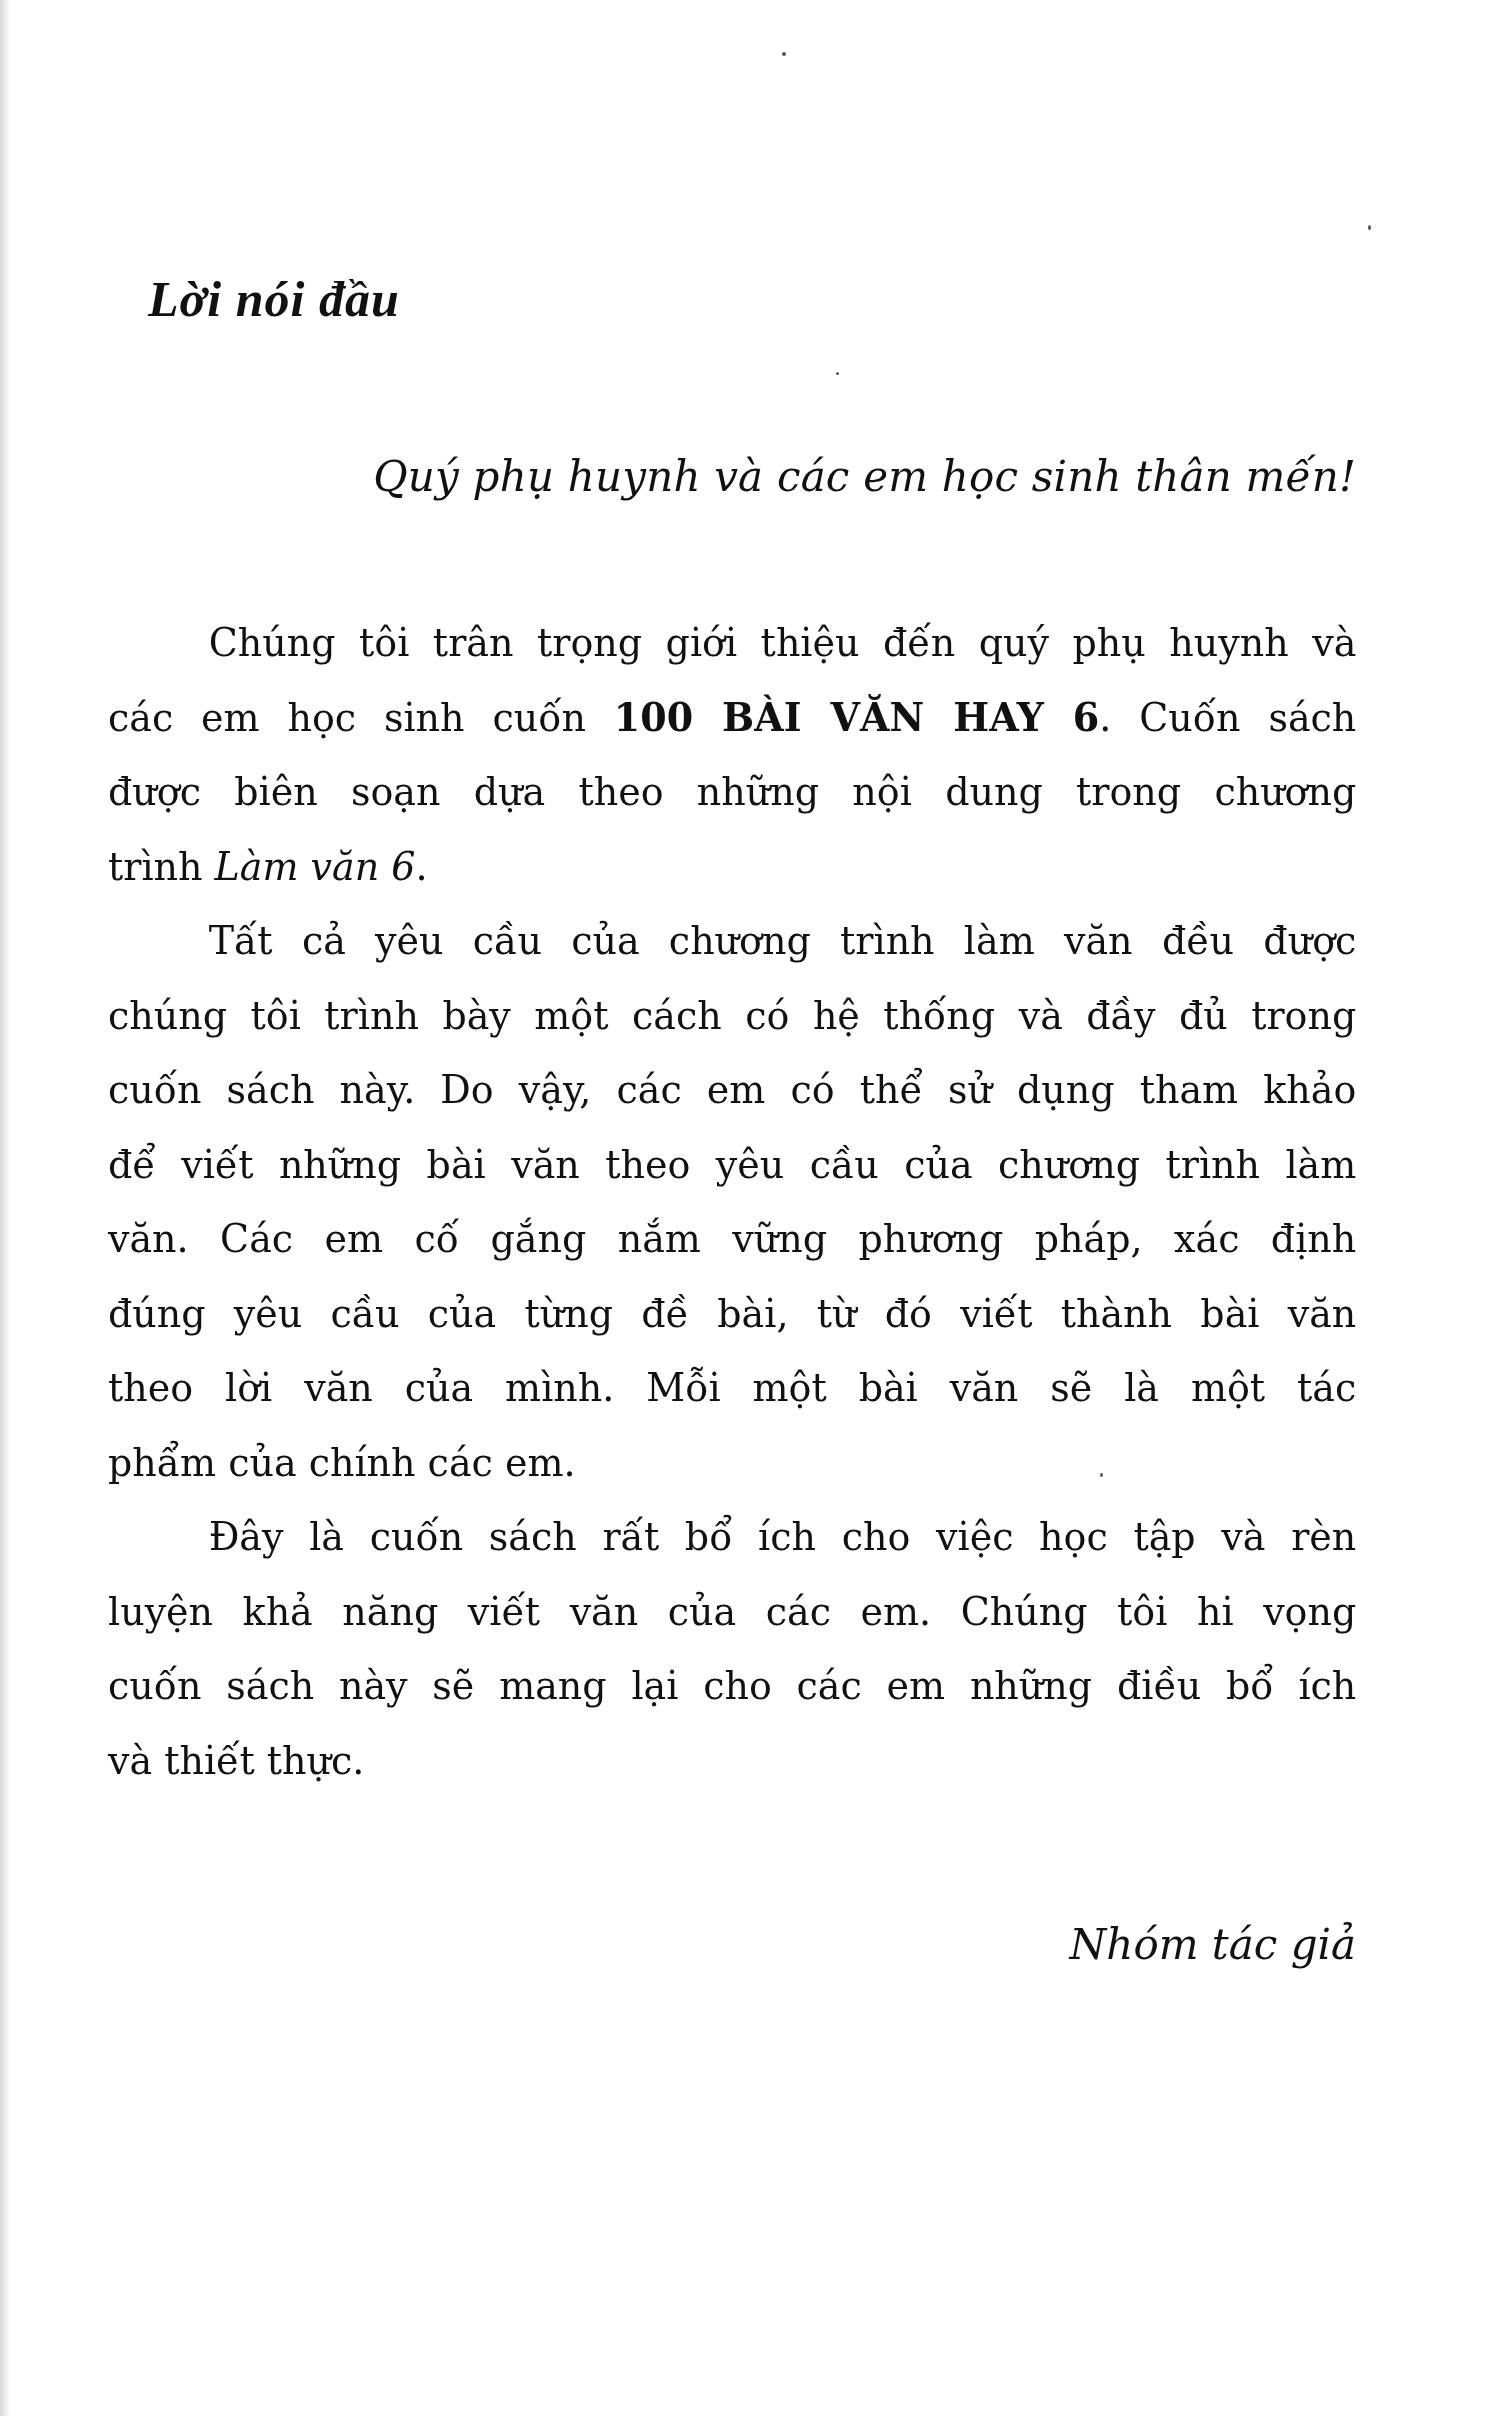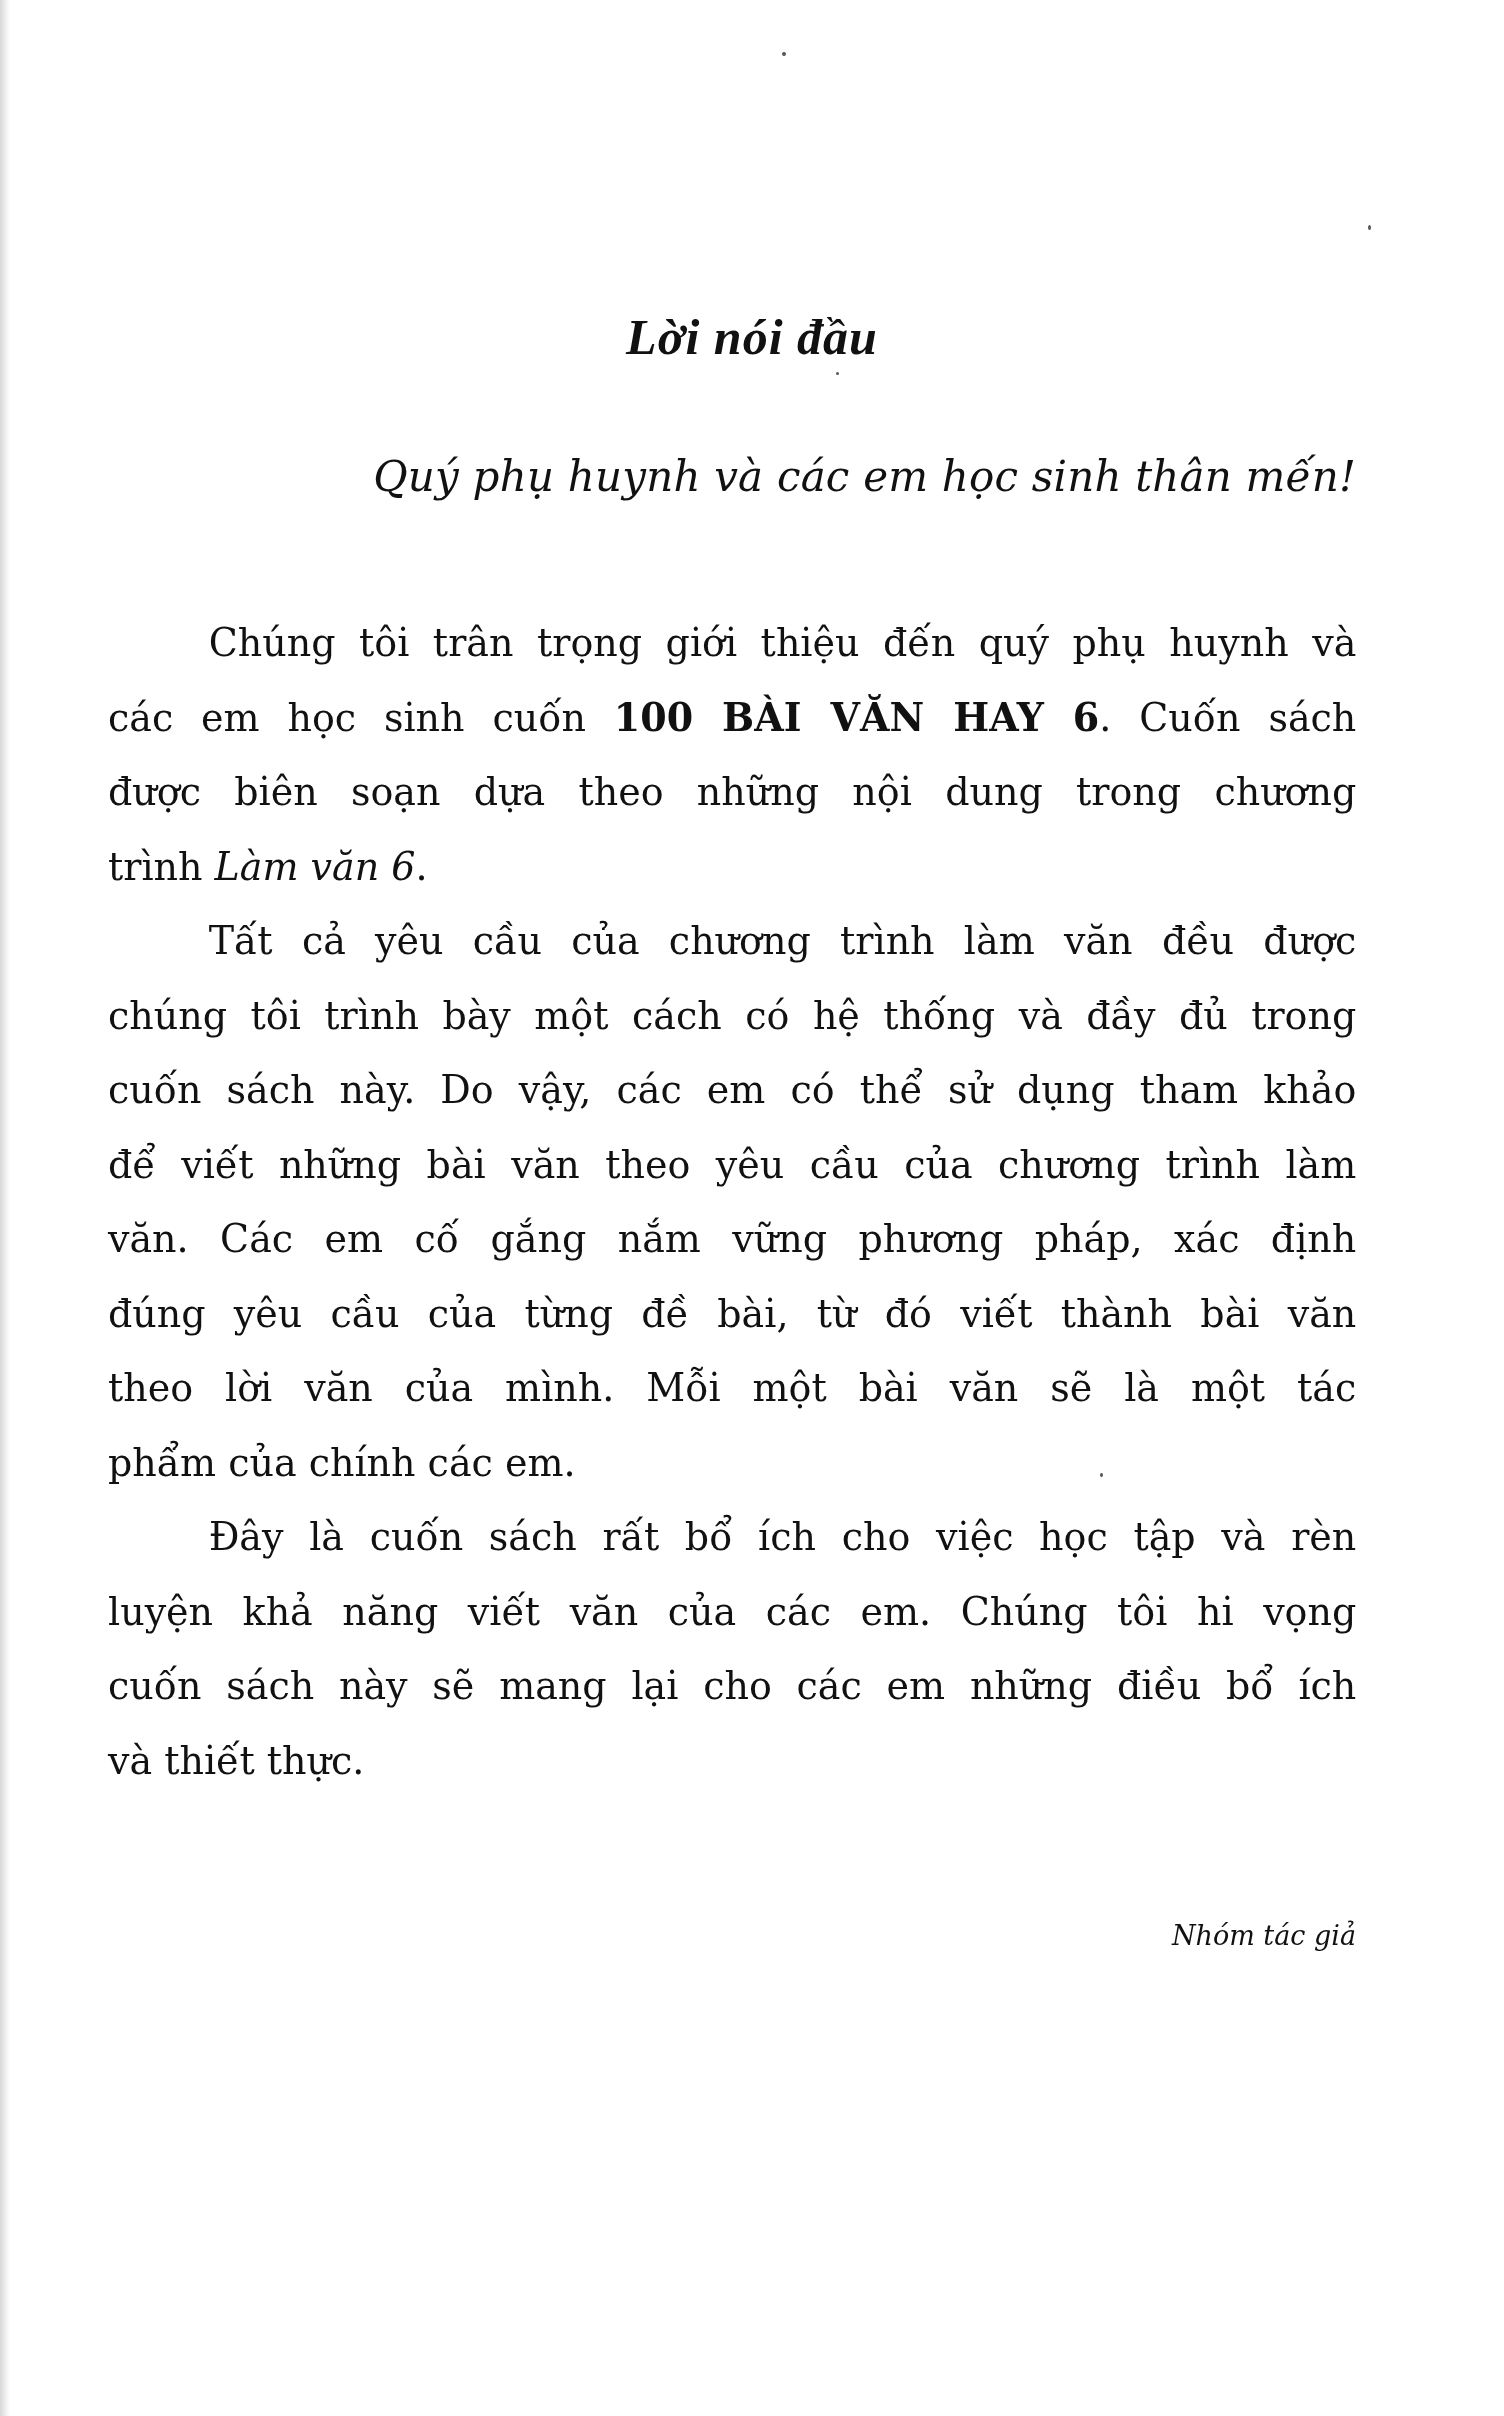--- a/index.html
+++ b/index.html
@@ -4,42 +4,42 @@
 <style>
   html, body { margin:0; padding:0; }
   body {
     width:1504px; height:2416px; background:#ffffff; position:relative; overflow:hidden;
     font-family:"DejaVu Serif","Liberation Serif",serif; color:#111;
   }
   .edge { position:absolute; left:0; top:0; width:10px; height:2416px;
           background:linear-gradient(to right,#d8d8d8,#f4f4f4 70%,#fff); }
   .page { position:absolute; left:108px; top:0; width:1248px; }
   .title {
-    position:absolute; left:0; width:1248px; top:270px; text-align:center;
+    position:absolute; left:0; width:1248px; top:270px; 
     font-family:"Liberation Serif",serif; font-style:italic; font-weight:bold;
-    font-size:50px; letter-spacing:1px; padding-left:40px; box-sizing:border-box;margin-top:38px;
+    font-size:50px; letter-spacing:1px; padding-left:40px; box-sizing:border-box;
   }
   .greeting {
     position:absolute; right:0; top:452px; font-style:italic;
     font-size:42px; white-space:nowrap; letter-spacing:0.2px;margin-left:34px;
   }
   .body { position:absolute; left:0; top:605px; width:1248px; }
   .para {
     margin:0; font-size:40px; line-height:74.5px; text-align:justify;
     text-indent:106px; transform:scaleX(0.95); transform-origin:left top; width:1314px;
   }
   .para .line { display:block; text-align:justify; text-align-last:justify; white-space:nowrap; }
   .para .line.last { text-align-last:left; }
   .para .line.first { text-indent:106px; }
   .para .line:not(.first) { text-indent:0; }
   .para + .para { margin-top:0; }
   b { font-weight:bold; }
   i { font-style:italic; }
   .sig {
-    position:absolute; right:0; top:1920px; font-style:italic; font-size:27px; white-space:nowrap;
+    position:absolute; right:0; top:1920px; font-style:italic; font-size:42px; white-space:nowrap;
   }
   .speck { position:absolute; background:#555; border-radius:50%; }
 </style>
 </head>
 <body>
 
 <div class="edge"></div>
 
 <div class="page">
   <div class="title">Lời nói đầu</div>

